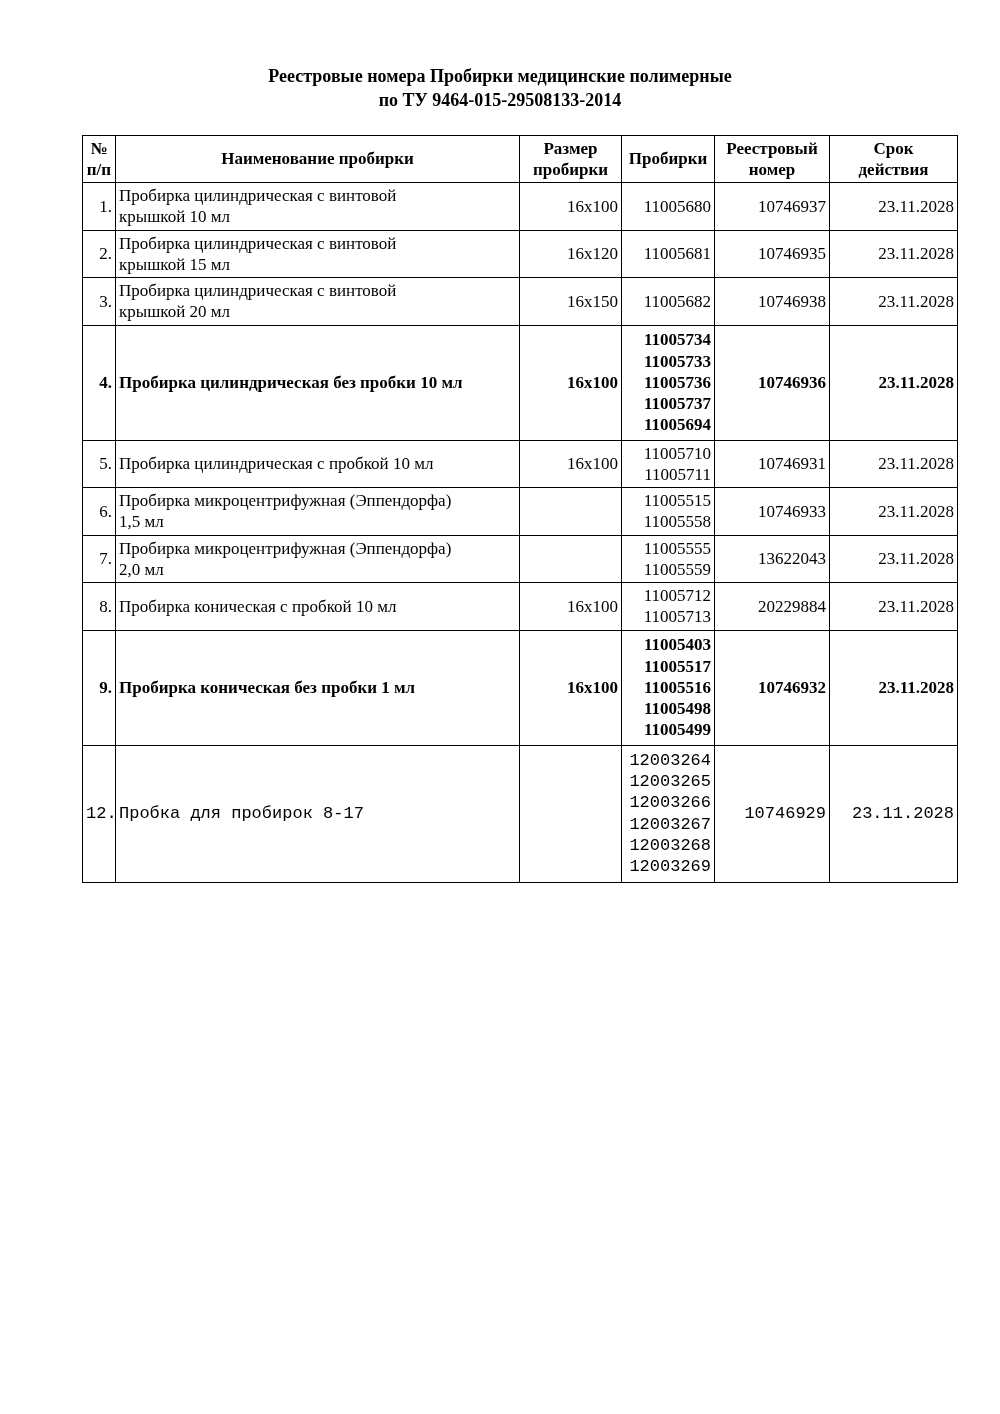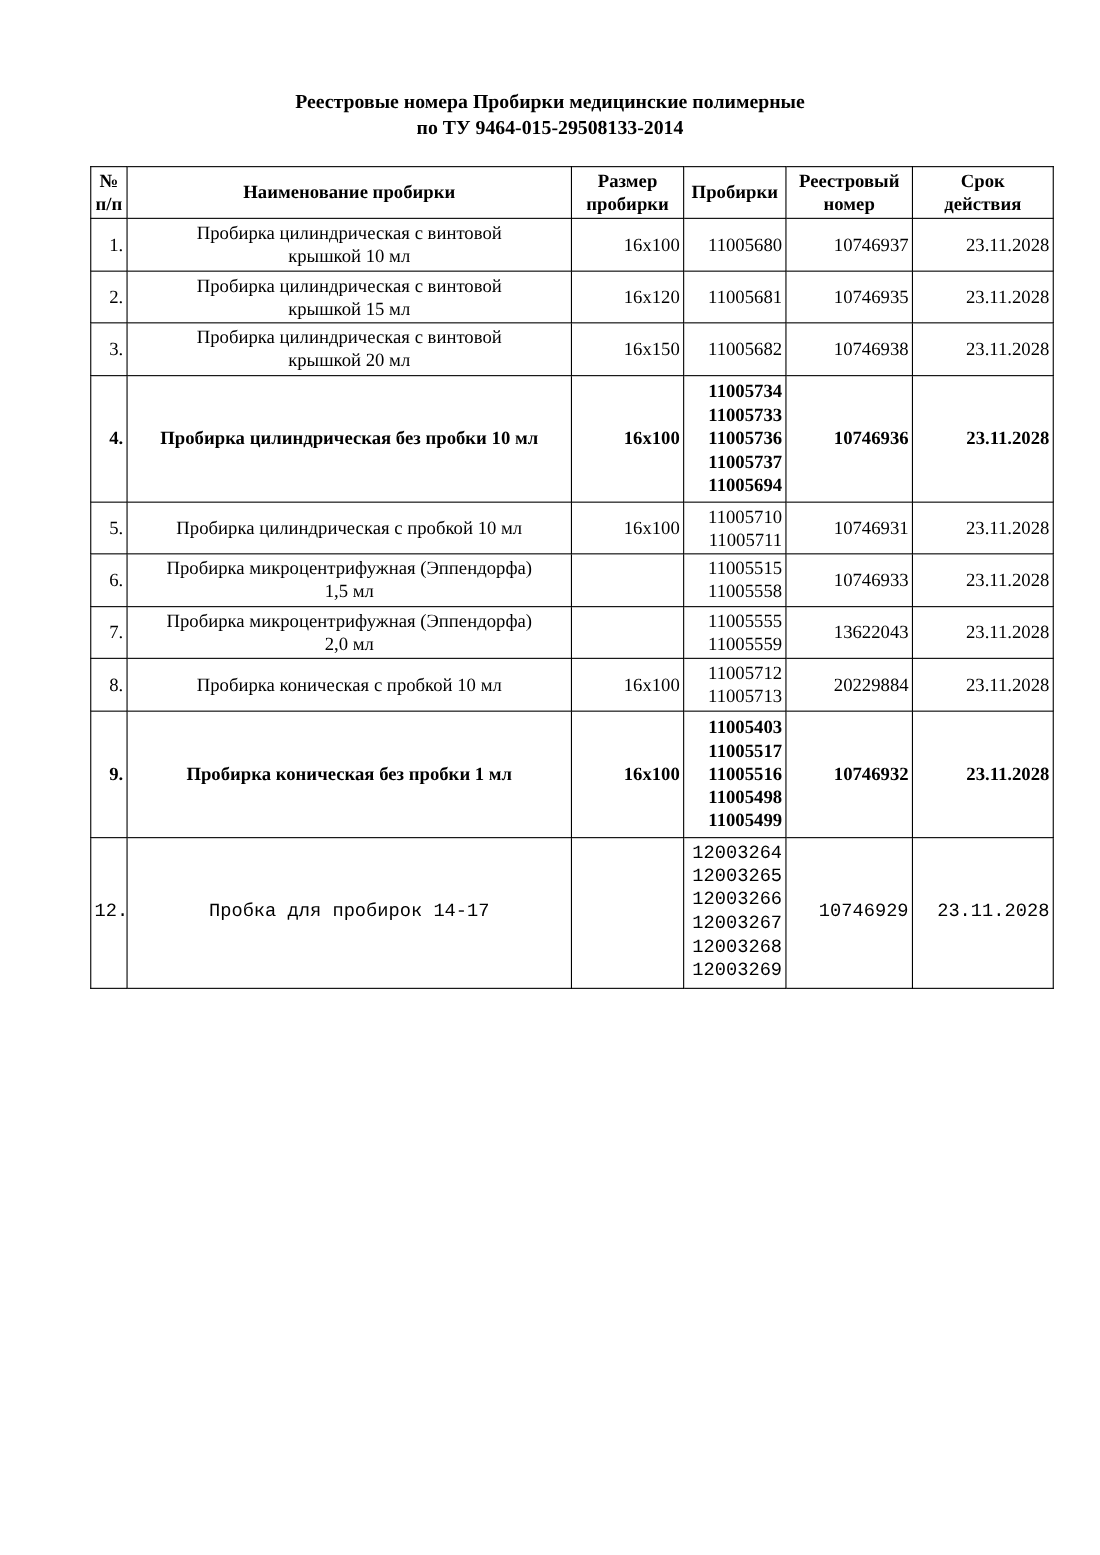--- a/index.html
+++ b/index.html
@@ -10,21 +10,21 @@
   body {
     width: 1000px;
     height: 1414px;
     font-family: "Liberation Serif", serif;
     color: #000000;
   }
   .page {
     width: 1000px;
     height: 1414px;
     box-sizing: border-box;
-    padding-top: 80px;
+    padding-top: 64px;
   }
   .doc-title {
     text-align: center;
     font-weight: bold;
     font-size: 18px;
     line-height: 1.35;
     white-space: pre-line;
     margin: 0 auto 22px auto;
     width: 880px;
   }
@@ -48,21 +48,21 @@
   table.registry th {
     font-weight: bold;
     text-align: center;
     height: 46px;
   }
   td.c-num {
     text-align: right;
     padding-right: 3px;
   }
   td.c-name {
-    text-align: center;
+    text-align: left;
     padding-left: 4px;
     padding-right: 4px;
   }
   td.c-size,
   td.c-article,
   td.c-registry,
   td.c-validity {
     text-align: right;
   }
   tr.h-std td { height: 46px; }
@@ -195,21 +195,21 @@
 11005517
 11005516
 11005498
 11005499</td>
         <td class="c-registry">10746932</td>
         <td class="c-validity">23.11.2028</td>
       </tr>
 
       <tr class="h-tall6">
         <td class="c-num">12.</td>
-        <td class="c-name">Пробка для пробирок 14-17</td>
+        <td class="c-name">Пробка для пробирок 8-17</td>
         <td class="c-size"></td>
         <td class="c-article">12003264
 12003265
 12003266
 12003267
 12003268
 12003269</td>
         <td class="c-registry">10746929</td>
         <td class="c-validity">23.11.2028</td>
       </tr>

